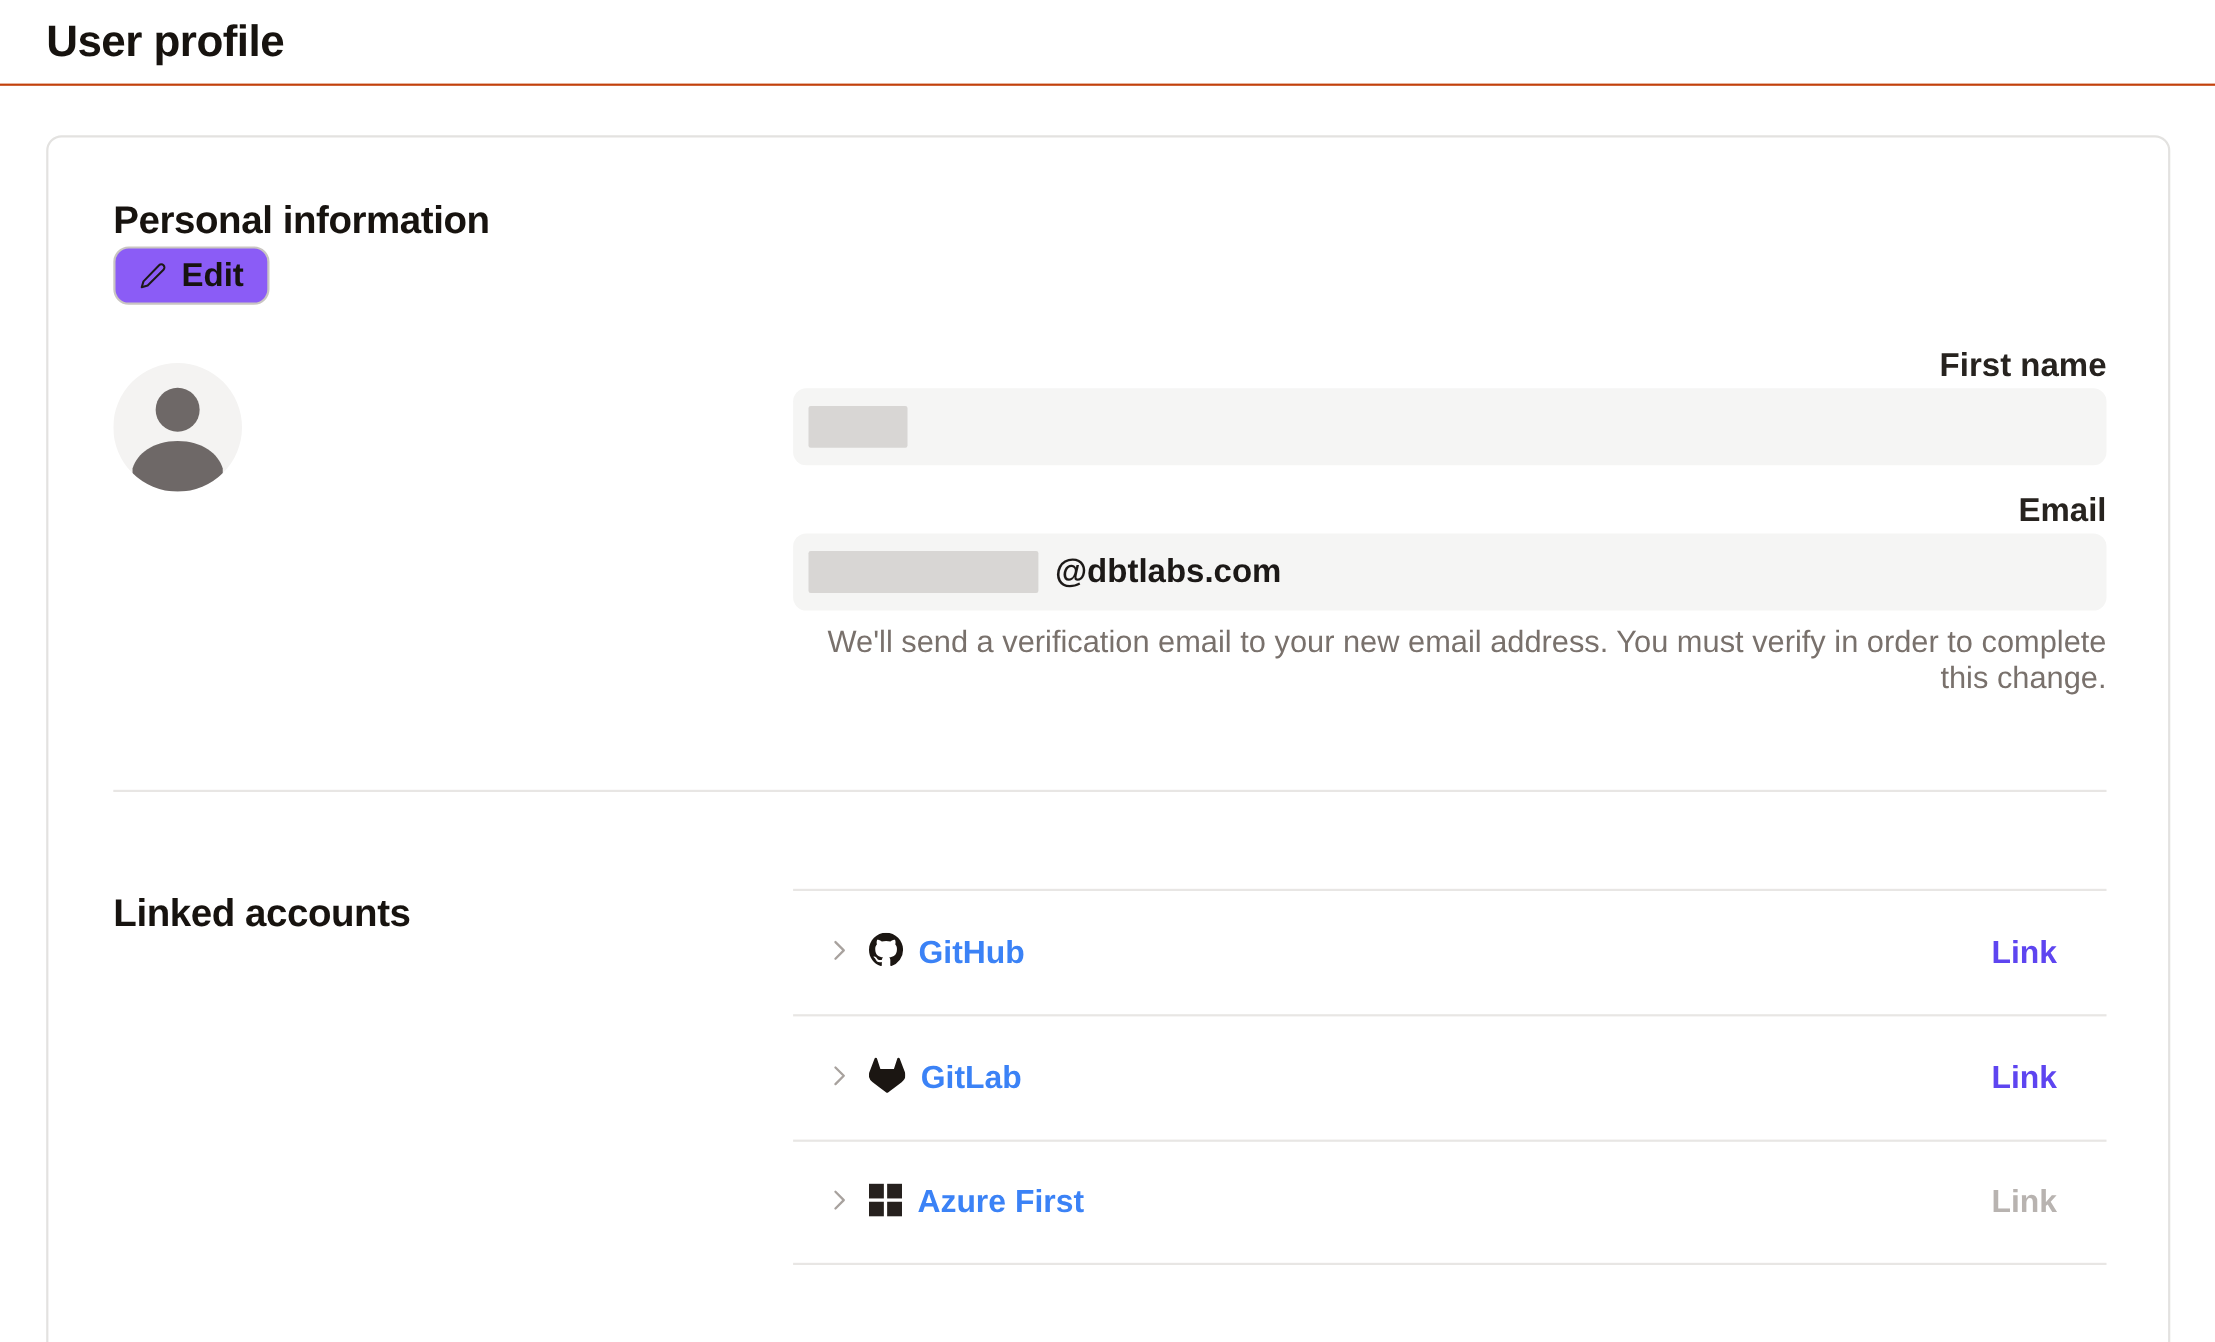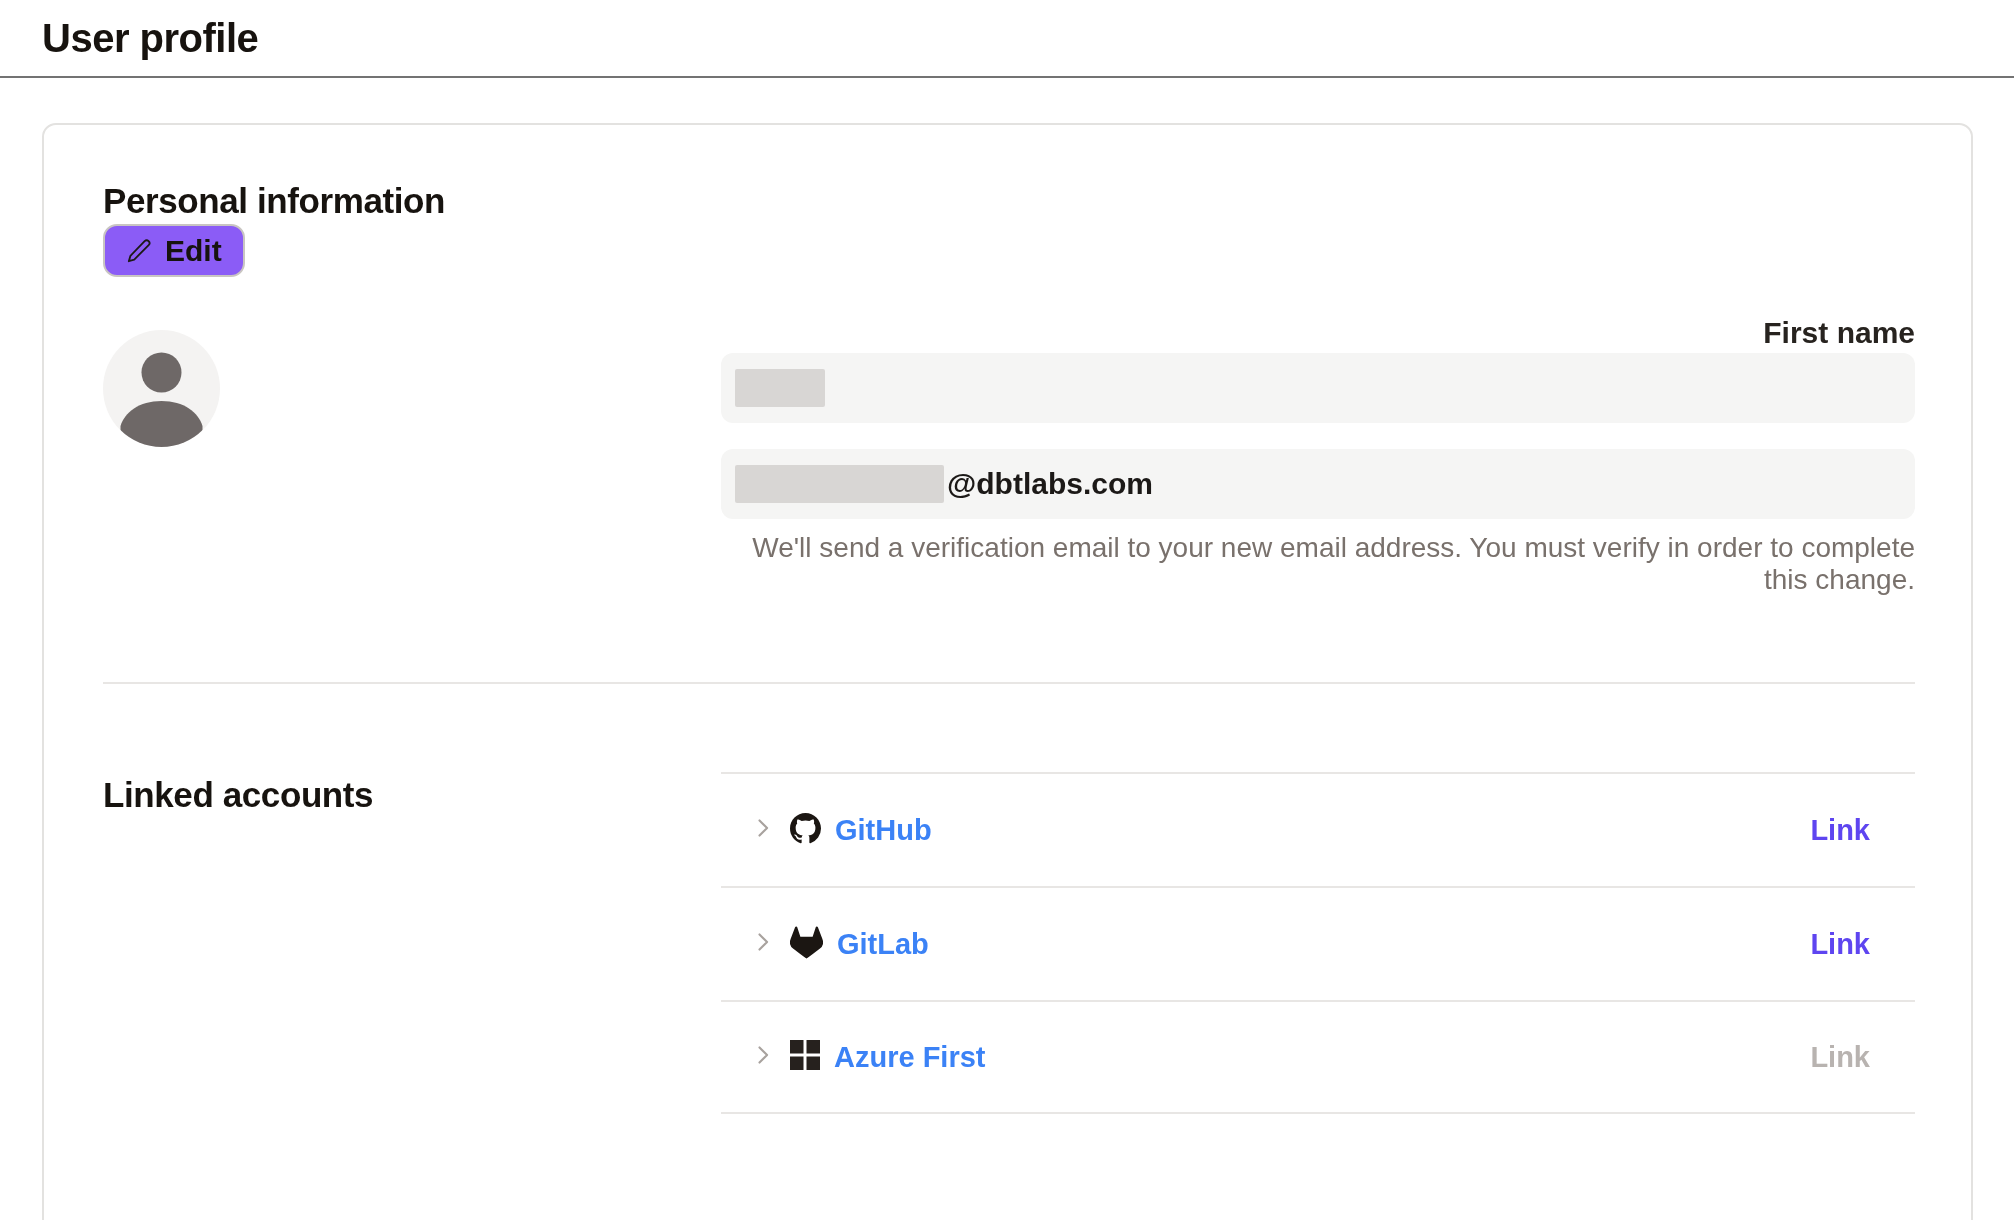--- a/index.html
+++ b/index.html
@@ -7,21 +7,21 @@
     --disabled-link:#b8b3b0;
   }
   *{box-sizing:border-box;}
   html,body{margin:0;padding:0;}
   body{
     width:2014px;height:1220px;overflow:hidden;background:#ffffff;
     font-family:"Liberation Sans",sans-serif;color:#1c1917;
   }
   
   .page-header{
-    height:78px;border-bottom:2px solid #737373;
+    height:78px;border-bottom:2px solid #c2410c;
     display:flex;align-items:center;padding-left:42px;
   }
   .page-title{font-size:40px;font-weight:700;color:#17130f;margin:0;letter-spacing:-.5px;}
   
   .card{
     margin:45px 41px 0 42px;
     border:2px solid #e3e2e0;border-radius:14px;background:#fff;
     height:1200px;padding:55px 56px 0 59px;
   }
   .section-head{display:flex;justify-content:space-between;align-items:flex-start;flex-direction:column;}
@@ -34,21 +34,21 @@
   .edit-btn svg{display:block;}
   
   .form-row{display:flex;margin-top:40px;}
   .left-col{width:618px;flex:none;}
   .avatar{margin-top:13px;display:block;}
   .form-col{flex:1;min-width:0;text-align:right;}
   .field{margin-bottom:26px;}
   .field-label{display:block;font-size:30px;font-weight:700;color:#27231f;line-height:32px;margin-bottom:4px;}
   .input{
     height:70px;background:#f5f5f4;border-radius:12px;
-    display:flex;align-items:center;padding:0 16px 0 14px;
+    display:flex;align-items:center;padding:0 16px 0 14px;gap:12px;
   }
   .redact{width:90px;height:38px;background:#d8d6d4;border-radius:2px;flex:none;}
   .redact-email{width:209px;}
   .email-text{font-size:30px;font-weight:700;color:#1c1917;margin-left:3px;white-space:nowrap;}
   .helper{margin-top:13px;font-size:28px;line-height:32px;color:#79716c;}
   .divider{height:2px;background:#e8e6e4;margin-top:86px;}
   
   .linked{display:flex;}
   .linked .h2{margin-top:90px;}
   .rows{flex:1;min-width:0;margin-top:88px;}
@@ -107,20 +107,21 @@
       <div class="form-col">
         <div class="field">
           <label class="field-label">First name</label>
           <div class="input">
             <span class="redact"></span>
           </div>
         </div>
 
 
         <div class="field" style="margin-bottom:0;">
+          <label class="field-label">Email</label>
           <div class="input">
             <span class="redact redact-email"></span>
             <span class="email-text">@dbtlabs.com</span>
           </div>
           <div class="helper">We'll send a verification email to your new email address. You must verify in order to complete this change.</div>
         </div>
       </div>
     </div>
 
     <div class="divider"></div>

